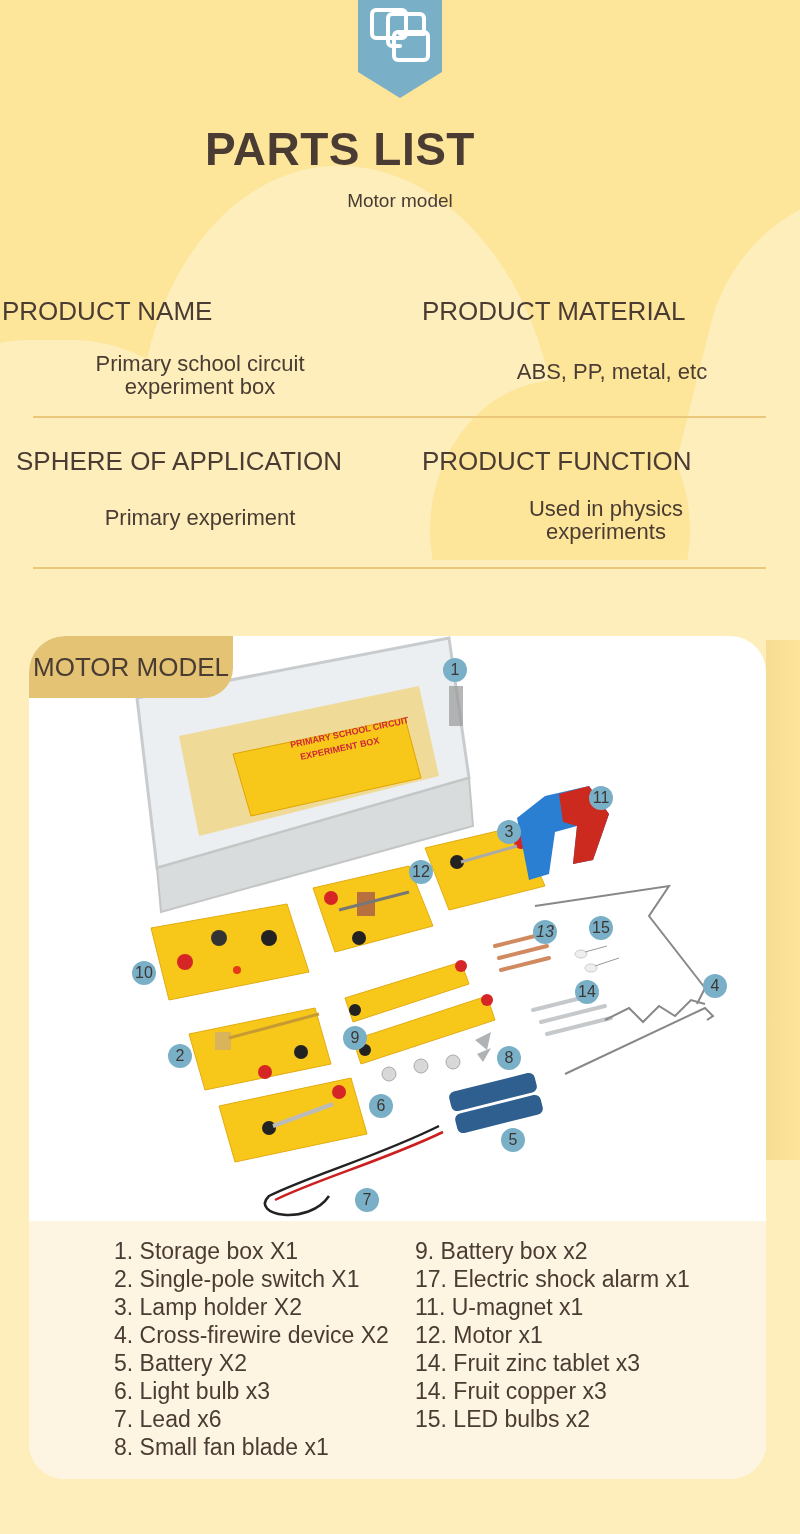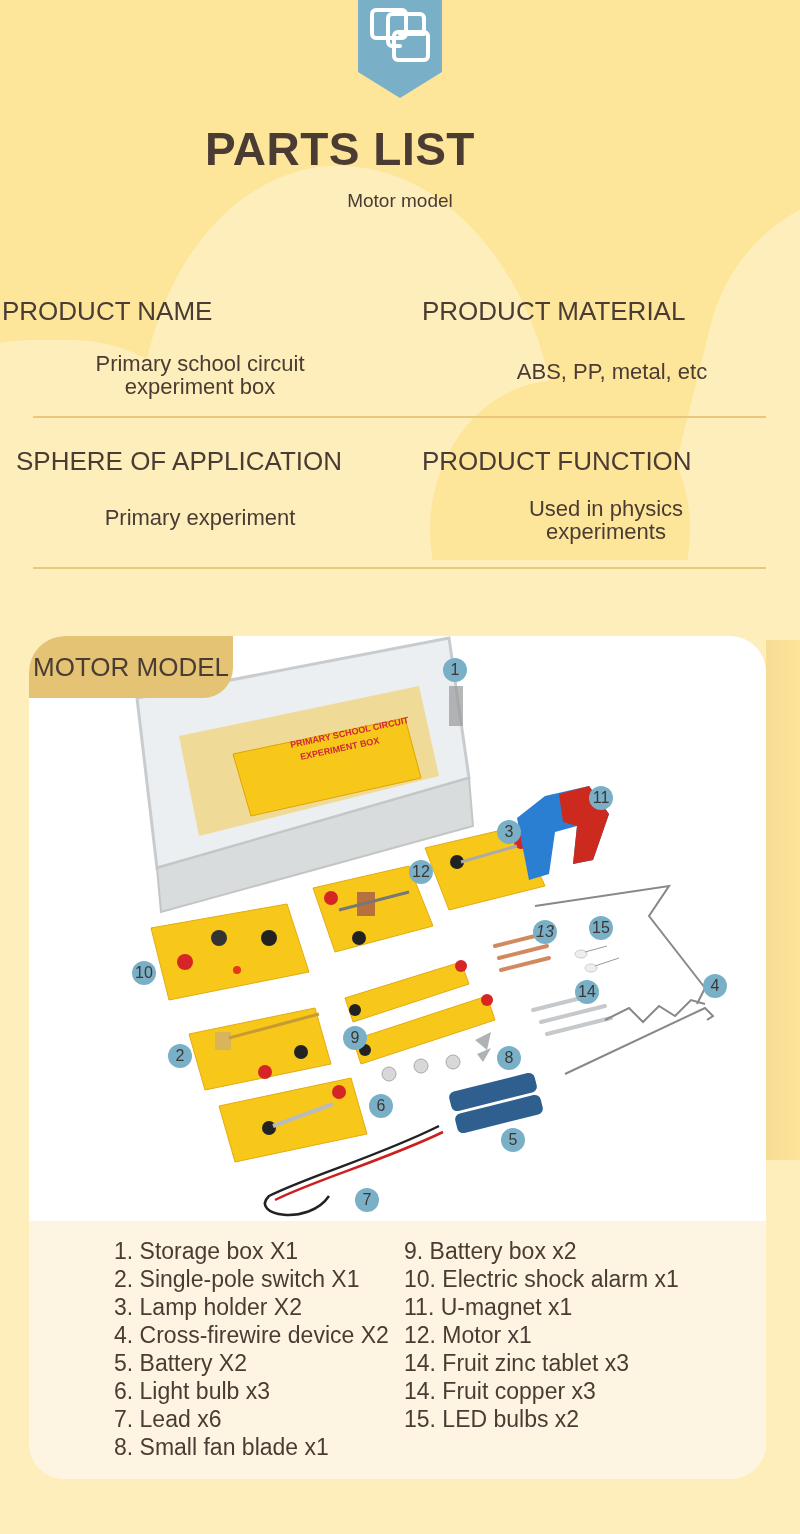--- a/index.html
+++ b/index.html
@@ -50,21 +50,21 @@
     font-size: 26px; color: #4a3c33; display: flex; align-items: center; justify-content: center;
   }
   .card-image { position: absolute; left: 0; top: 0; width: 737px; height: 585px; }
   .card-list {
     position: absolute; left: 0; top: 585px; width: 737px; height: 258px;
     background: #fdf4e2;
   }
   .list-col { position: absolute; top: 16px; list-style: none; }
   .list-col li { font-size: 23px; line-height: 28px; color: #4a3c33; white-space: nowrap; }
   .col-left { left: 85px; }
-  .col-right { left: 375px; }
+  .col-right { left: 386px; }
 
   .num-badge {
     position: absolute; width: 24px; height: 24px; border-radius: 50%;
     background: #7ab0c7; color: #3d3733; font-size: 16px;
     display: flex; align-items: center; justify-content: center;
   }
 </style>
 </head>
 <body>
 
@@ -260,21 +260,21 @@
         <li>2. Single-pole switch X1</li>
         <li>3. Lamp holder X2</li>
         <li>4. Cross-firewire device X2</li>
         <li>5. Battery X2</li>
         <li>6. Light bulb x3</li>
         <li>7. Lead x6</li>
         <li>8. Small fan blade x1</li>
       </ul>
       <ul class="list-col col-right">
         <li>9. Battery box x2</li>
-        <li>10. Electric shock alarm x1</li>
+        <li>17. Electric shock alarm x1</li>
         <li>11. U-magnet x1</li>
         <li>12. Motor x1</li>
         <li>14. Fruit zinc tablet x3</li>
         <li>14. Fruit copper x3</li>
         <li>15. LED bulbs x2</li>
       </ul>
     </div>
   </div>
 </div>
 

